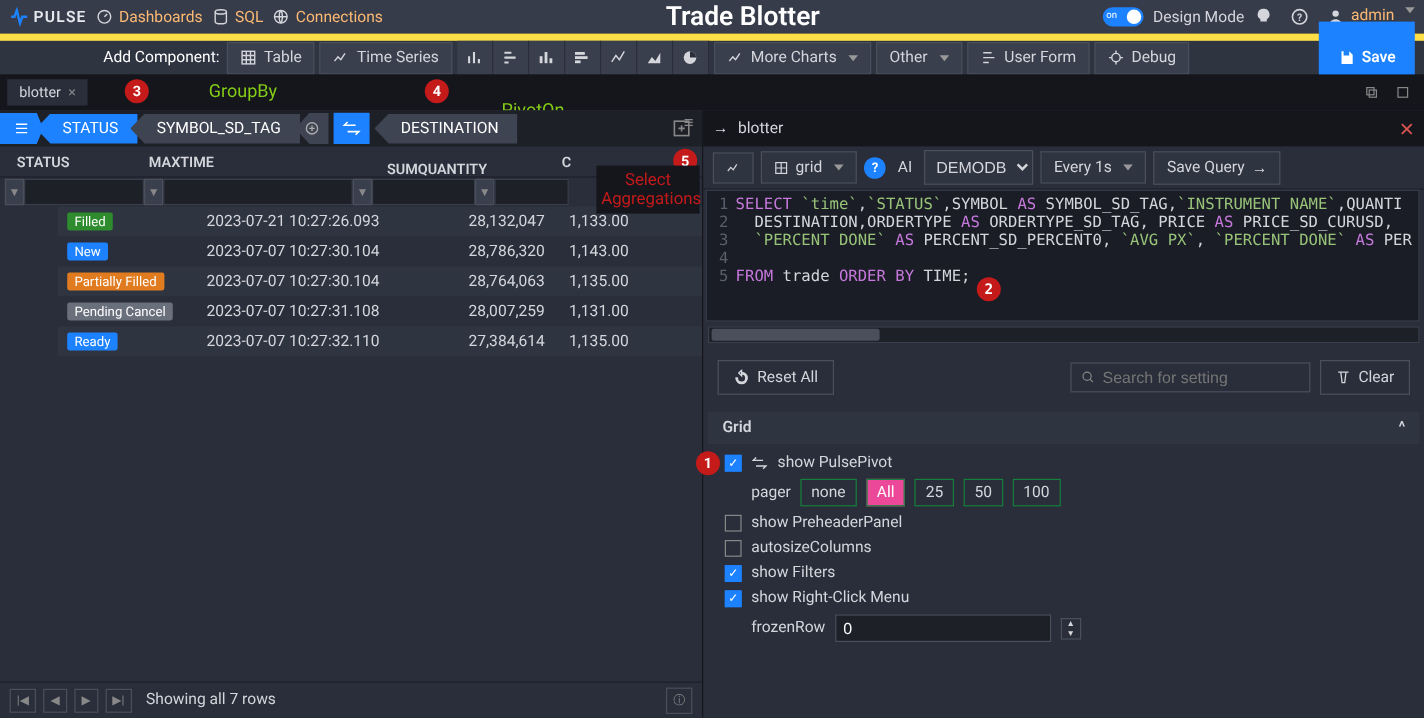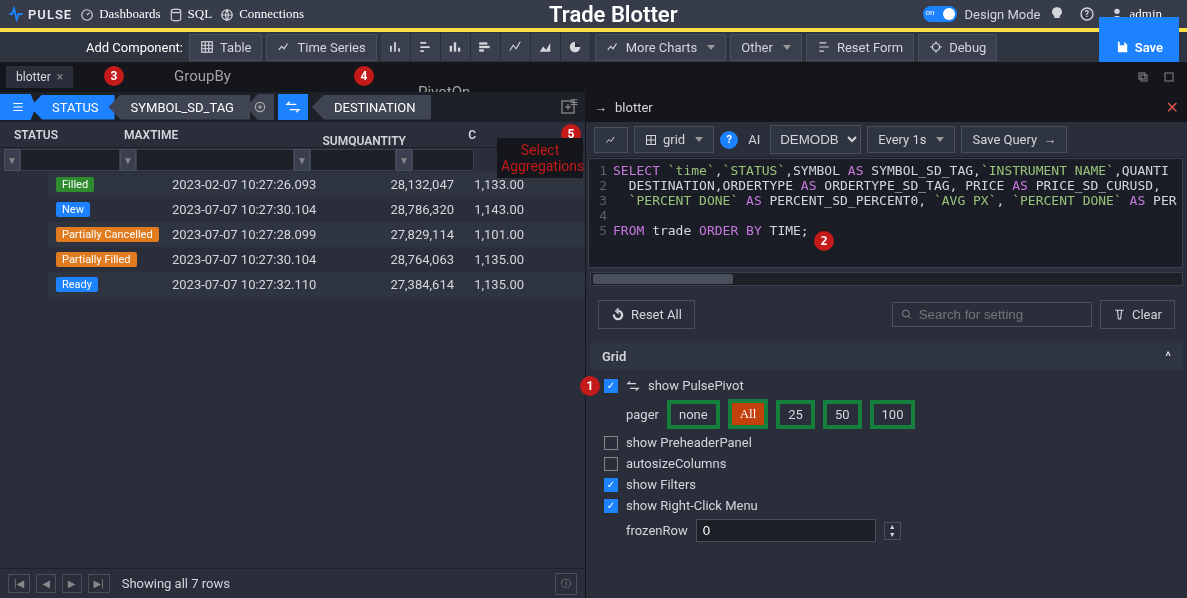--- a/index.html
+++ b/index.html
@@ -17,55 +17,55 @@
     .topbar {
       height: 28px;
       background: #373c4a;
       display: flex;
       align-items: center;
       padding: 0 8px;
       gap: 8px;
     }
     .logo { display: flex; align-items: center; gap: 4px; font-weight: 600; letter-spacing: 1px; color: #e6e8ee; }
     .logo-icon { width: 16px; height: 16px; display: inline-flex; }
-    .tb-item { display: flex; align-items: flex-end; gap: 5px; color: #ffffff; cursor: pointer; font-family: Liberation Serif, serif; }
+    .tb-item { display: flex; align-items: flex-start; gap: 5px; color: #fdba74; cursor: pointer; }
     .tb-title { flex: 1; text-align: center; font-size: 22px; font-weight: 600; color: #fff; }
     .toggle { background: #1d82ff; width: 34px; height: 16px; border-radius: 8px; position: relative; }
     .toggle::after { content: ""; position: absolute; right: 2px; top: 2px; width: 12px; height: 12px; background: #fff; border-radius: 50%; }
     .toggle-label { font-size: 8px; color: #fff; position: absolute; left: 3px; top: 2px; }
     .user-area { display: flex; align-items: center; gap: 14px; }
     
     .toolbar2 {
       height: 34px;
       background: #2f3441;
       display: flex;
       align-items: center;
       padding: 0 8px;
       gap: 4px;
-      border-top: 4px solid #fde047;
+      border-top: 6px solid #fde047;
     }
     .tb2-label { color: #fff; margin-right: 2px; padding-left: 78px;}
     .tb2-btn {
       display: flex; align-items: center; gap: 6px;
       padding: 5px 10px; background: #3a3f4d; border: 1px solid #4a4f5c;
       cursor: pointer; color: #d4d6dc;
     }
     .tb2-iconbtn { width: 30px; height: 28px; display: flex; align-items: center; justify-content: center; background: #3a3f4d; border-right: 1px solid #2a2e3a; cursor: pointer;}
     .chevdown { margin-left: 4px; border-left: 4px solid transparent; border-right: 4px solid transparent; border-top: 5px solid #999; }
     .tb2-group { display: flex; }
     .save-btn { background: #1d82ff; color: #fff; display: flex; align-items: center; gap: 6px; padding: 23px 16px; cursor: pointer; margin-left: auto; font-weight: 600;}
     .spacer { flex: 1; }
     
     .tabstrip {
       height: 30px; background: #14161c; display: flex; align-items: center; padding: 0 6px;
       position: relative;
     }
     .tab { background: #2a2e3a; padding: 4px 10px; display: flex; align-items: center; gap: 6px; font-size: 12px;}
     .tab-x { color: #888; cursor: pointer; }
-    .anno-red { color: #a3a3a3; font-size: 15px; font-weight: 400; position: absolute; }
+    .anno-red { color: #84cc16; font-size: 15px; font-weight: 400; position: absolute; }
     .anno-circle { background: #c41a1a; color: #fff; width: 20px; height: 20px; border-radius: 50%; display: flex; align-items: center; justify-content: center; font-size: 12px; font-weight: bold; position: absolute; }
     
     .split { display: flex; height: calc(598px - 28px - 34px - 30px); }
     .left { width: 585px; background: #2a2e3a; display: flex; flex-direction: column; position: relative;}
     .right { flex: 1; background: #2a2e3a; border-left: 1px solid #14161c; display: flex; flex-direction: column; }
     
     .pillrow { height: 30px; background: #1e2028; display: flex; align-items: center; position: relative;}
     .arrow-btn { background: #1d82ff; width: 36px; height: 26px; display: flex; align-items: center; justify-content: center; cursor: pointer; clip-path: polygon(0 0, 85% 0, 100% 50%, 85% 100%, 0 100%);}
     .pill {
       background: #3f4452; color: #fff; padding: 5px 16px 5px 22px;
@@ -115,22 +115,22 @@
     .reset-btn { border: 1px solid #4a4f5c; padding: 6px 12px; display: flex; align-items: center; gap: 6px; cursor: pointer;}
     .search-setting { margin-left: auto; border: 1px solid #4a4f5c; display: flex; align-items: center; padding: 4px 8px; gap: 6px; width: 200px;}
     .search-setting input { background: transparent; border: none; color: #888; outline: none; width: 100%;}
     .clear-btn { border: 1px solid #4a4f5c; padding: 6px 12px; display: flex; align-items: center; gap: 6px; cursor: pointer;}
     .section-head { background: #2f3441; padding: 6px 12px; display: flex; align-items: center; font-weight: 600; margin: 4px;}
     .section-caret { margin-left: auto;}
     .opts { padding: 4px 18px; display: flex; flex-direction: column; gap: 6px; position: relative;}
     .opt-row { display: flex; align-items: center; gap: 8px;}
     .cb { width: 14px; height: 14px; border: 1px solid #888; display: inline-flex; align-items: center; justify-content: center; font-size: 10px; color: #fff;}
     .cb.checked { background: #1d82ff; border-color: #1d82ff;}
-    .pager-btn { border: 4px solid #15803d; padding: 3px 8px; cursor: pointer;}
-    .pager-btn.active { background: #c2410c; color: #fff; font-family: Liberation Serif, serif;}
+    .pager-btn { border: 1px solid #15803d; padding: 3px 8px; cursor: pointer;}
+    .pager-btn.active { background: #ec4899; color: #fff;}
     .num-input { background: #1e2028; border: 1px solid #4a4f5c; width: 180px; padding: 3px 6px; color: #fff;}
     .spinner { display: flex; flex-direction: column; border: 1px solid #4a4f5c;}
     .spinner span { font-size: 7px; padding: 0 4px; cursor: pointer;}
     svg { display: block;}
     .menu-dots { position: absolute; right: 6px; top: 2px; color: #888; cursor: pointer; font-size: 14px; letter-spacing: 1px;}
     .win-btns { margin-left: auto; display: flex; gap: 2px;}
     .win-btn { width: 24px; height: 20px; display: flex; align-items: center; justify-content: center; color: #888; cursor: pointer;}
   </style>
 </head>
 <body>
@@ -256,21 +256,21 @@
     <span class="chevdown"></span>
   </div>
   <div class="tb2-btn">
     <span>Other</span>
     <span class="chevdown"></span>
   </div>
   <div class="tb2-btn">
     <svg width="14" height="14" viewBox="0 0 24 24">
         <path stroke="#d4d6dc" stroke-width="2" fill="none" d="M4 5h12M4 12h16M4 19h8"></path>
       </svg>
-    <span>Reset Form</span>
+    <span>User Form</span>
   </div>
   <div class="tb2-btn">
     <svg width="14" height="14" viewBox="0 0 24 24">
         <circle cx="12" cy="12" r="6" fill="none" stroke="#d4d6dc" stroke-width="2"></circle>
         <path stroke="#d4d6dc" stroke-width="2" d="M12 6V2M6 12H2M22 12h-4M12 18v4"></path>
       </svg>
     <span>Debug</span>
   </div>
   <div class="spacer"></div>
   <div class="save-btn">
@@ -357,41 +357,41 @@
           <input class="filt-input f3" style="">
         </div>
       <div class="filt">
           <div class="filt-icon">▼</div>
           <input class="filt-input f4" style="">
         </div>
     </div>
     <div class="grid-body" id="grid-body">
         <div class="grow">
           <div class="c1"><span class="badge b-filled">Filled</span></div>
-          <div class="c2">2023-02-07 10:27:26.093</div>
+          <div class="c2">2023-07-21 10:27:26.093</div>
           <div class="c3">28,132,047</div>
           <div class="c4">1,133.00</div>
         </div>
         <div class="grow">
           <div class="c1"><span class="badge b-new">New</span></div>
           <div class="c2">2023-07-07 10:27:30.104</div>
           <div class="c3">28,786,320</div>
           <div class="c4">1,143.00</div>
         </div>
         <div class="grow">
-          <div class="c1"><span class="badge b-pcancel">Partially Cancelled</span></div>
-          <div class="c2">2023-07-07 10:27:28.099</div>
-          <div class="c3">27,829,114</div>
-          <div class="c4">1,101.00</div>
-        </div>
-        <div class="grow">
           <div class="c1"><span class="badge b-pfill">Partially Filled</span></div>
           <div class="c2">2023-07-07 10:27:30.104</div>
           <div class="c3">28,764,063</div>
           <div class="c4">1,135.00</div>
+        </div>
+        <div class="grow">
+          <div class="c1"><span class="badge b-pendingc">Pending Cancel</span></div>
+          <div class="c2">2023-07-07 10:27:31.108</div>
+          <div class="c3">28,007,259</div>
+          <div class="c4">1,131.00</div>
         </div>
         <div class="grow">
           <div class="c1"><span class="badge b-ready">Ready</span></div>
           <div class="c2">2023-07-07 10:27:32.110</div>
           <div class="c3">27,384,614</div>
           <div class="c4">1,135.00</div>
         </div>
       </div>
     <div class="sel-agg">Select Aggregations</div>
     <div class="lfoot">

